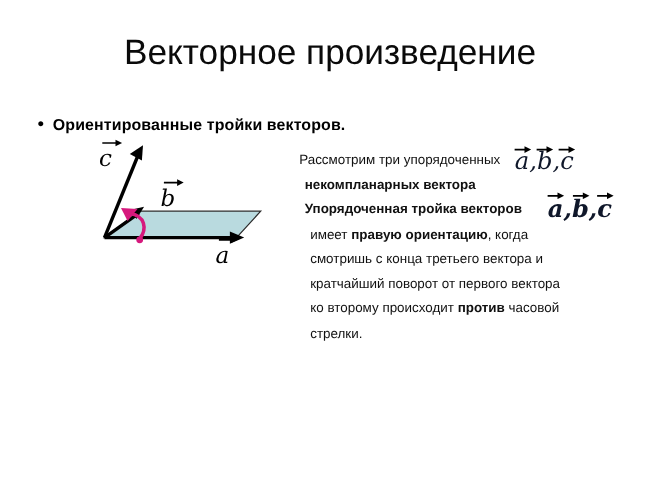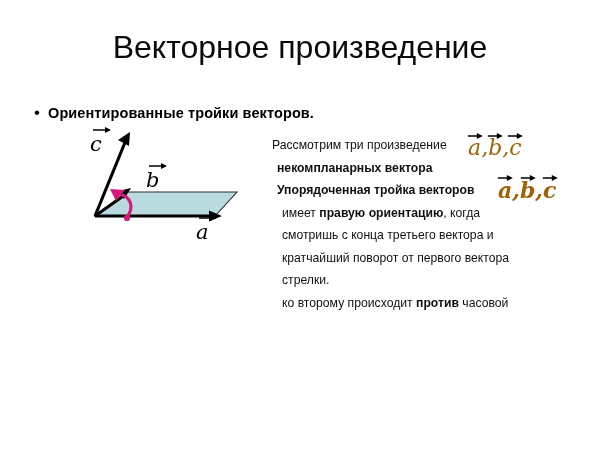--- a/index.html
+++ b/index.html
@@ -74,21 +74,21 @@
   .tline.ind3 { padding-left: 10px; }
   .tline b { font-weight: bold; }
   .tline.def { font-weight: bold; font-size: 12.6px; }
   
   .mathabc {
     font-family: "DejaVu Serif", serif;
     font-style: italic;
     font-size: 22px;
     white-space: nowrap;
     display: inline-block;
-    color: #a16207;
+    color: #0f172a;
   }
   .mv {
     position: relative;
     display: inline-block;
     padding-top: 2px;
   }
   .mv > .arw {
     position: absolute;
     left: 50%;
     transform: translateX(-48%);
@@ -170,21 +170,21 @@
     </svg>
 
     <span class="veclabel" style="left:20px; top:14px;">c</span>
     <span class="veclabel" style="left:76px; top:50px;">b</span>
     <span class="veclabel" style="left:126px; top:102px;">a</span>
   </div>
 
   <div id="text-col">
 
     <div class="tline ind1">
-      <span>Рассмотрим три произведение</span>
+      <span>Рассмотрим три упорядоченных</span>
       
       <span class="mathabc" id="math1">
         <span class="mv">
           <svg class="arw" width="17" height="7" viewBox="0 0 17 7">
             <line x1="1" y1="4" x2="12" y2="4" stroke="#000" stroke-width="1.6"></line>
             <polygon points="10,1 16,4 10,7" fill="#000"></polygon>
           </svg>
           <span>a</span>
         </span><span class="comma">,</span><span class="mv">
           <svg class="arw" width="17" height="7" viewBox="0 0 17 7">
@@ -239,24 +239,24 @@
 
     <div class="tline ind3">
       <span>смотришь с конца третьего вектора и</span>
     </div>
 
     <div class="tline ind3">
       <span>кратчайший поворот от первого вектора</span>
     </div>
 
     <div class="tline ind3">
+      <span>ко второму происходит </span><b>против</b><span> часовой</span>
+    </div>
+
+    <div class="tline ind3">
       <span>стрелки.</span>
     </div>
 
-    <div class="tline ind3">
-      <span>ко второму происходит </span><b>против</b><span> часовой</span>
-    </div>
-
   </div>
 
   <div id="page-number">23</div>
 
 </div>
 
 </body></html>

